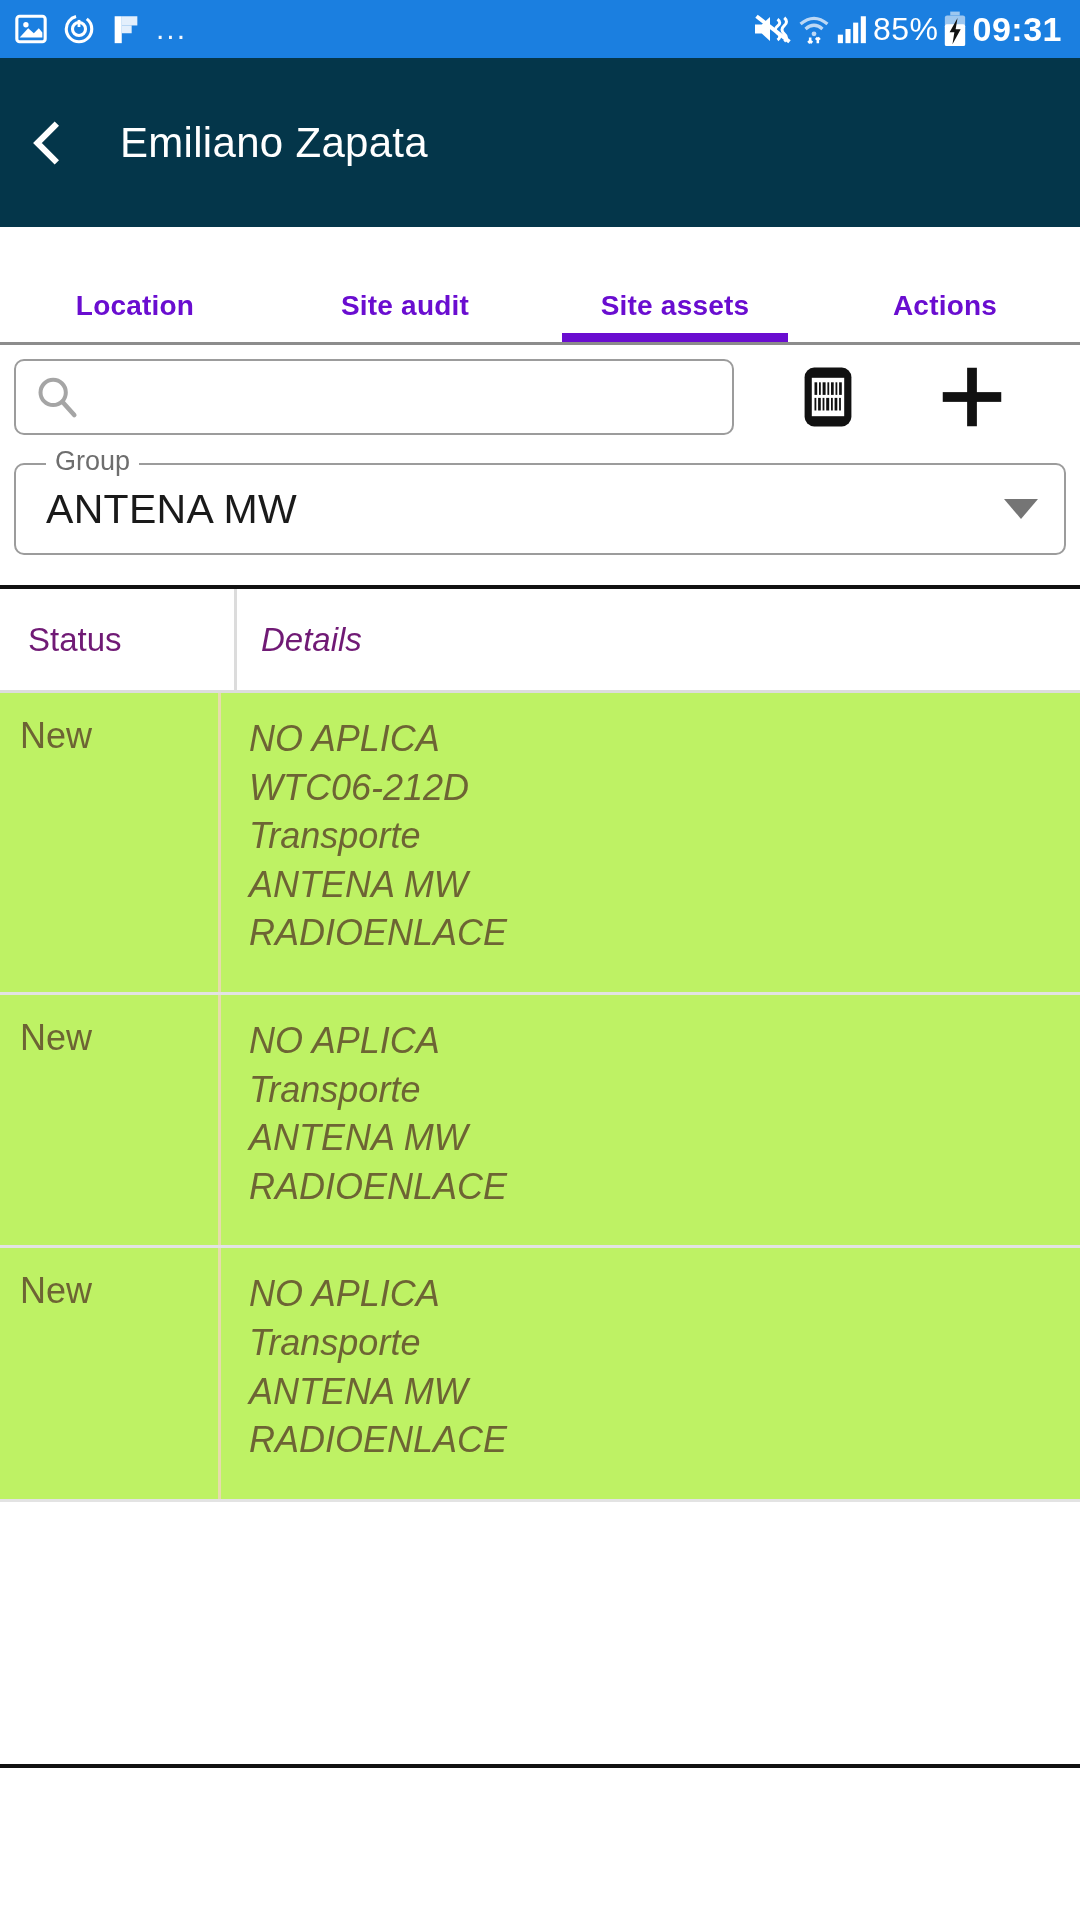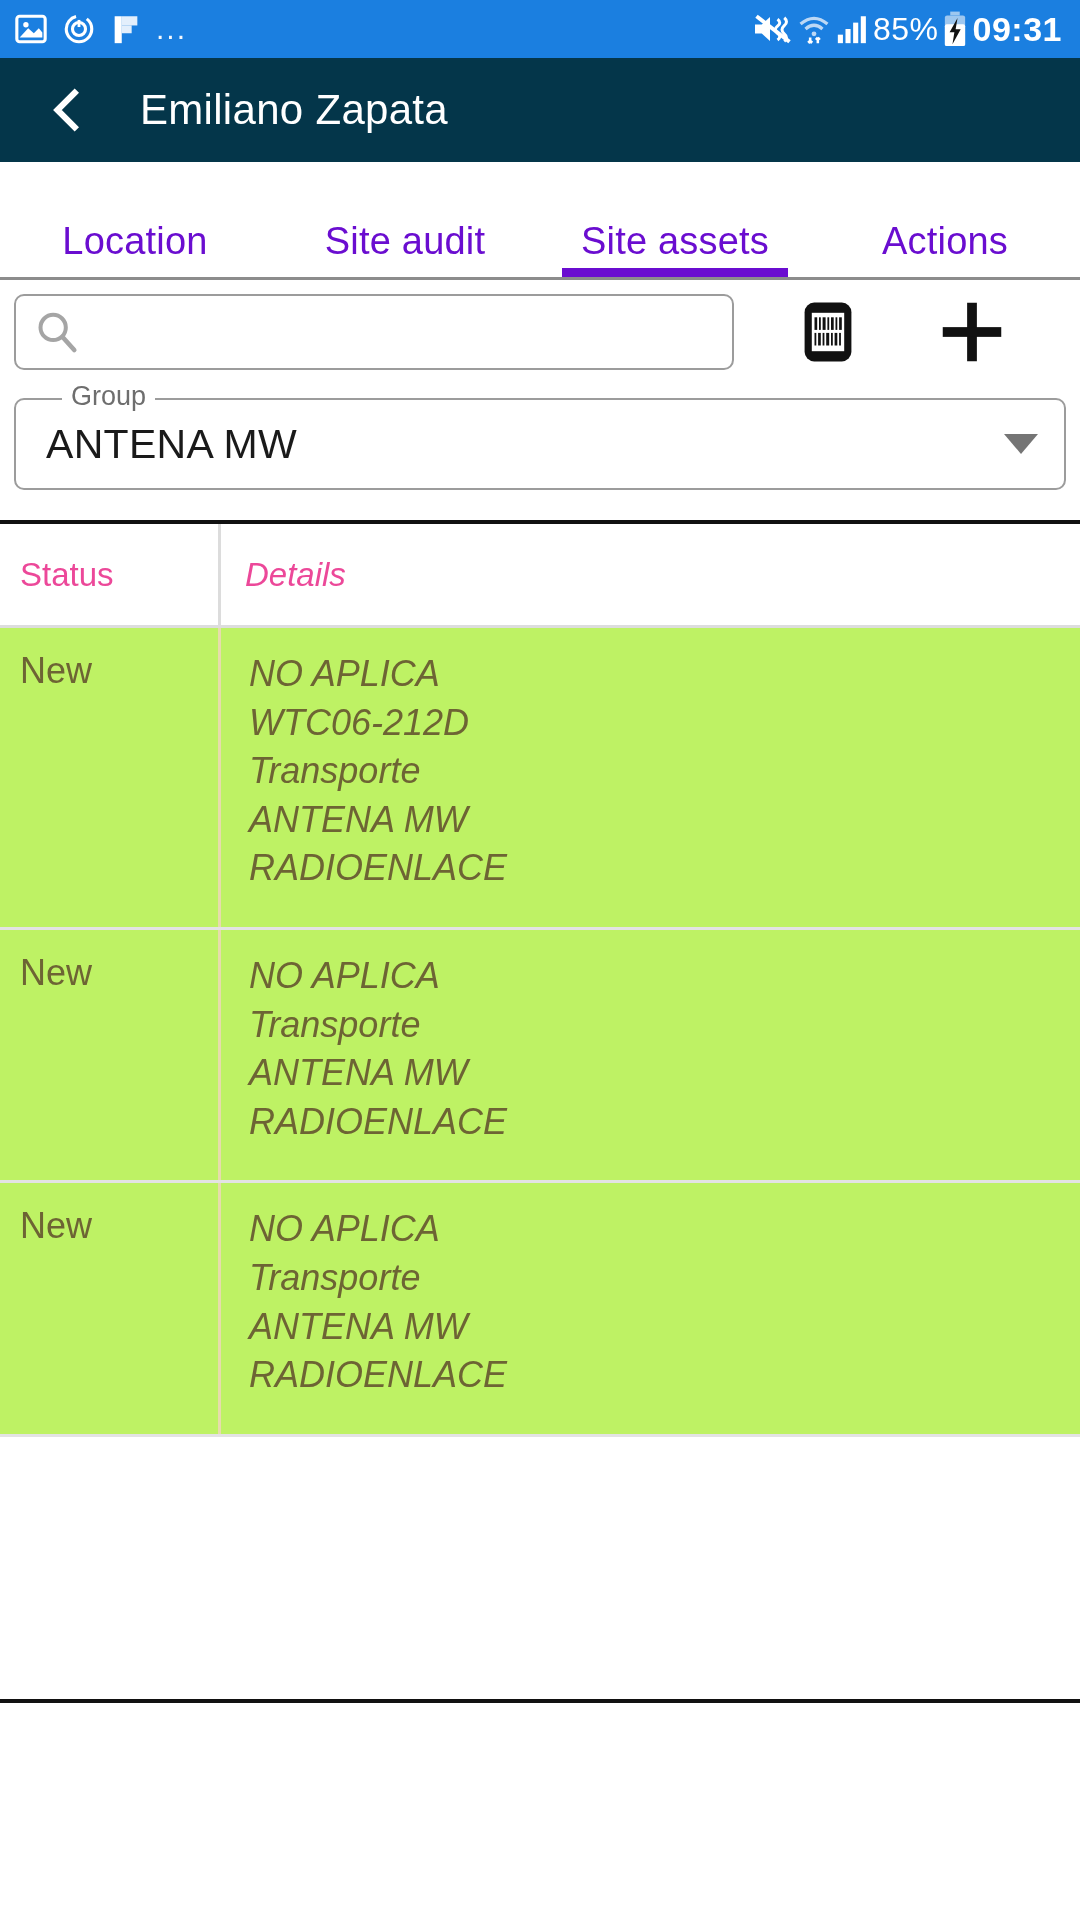--- a/index.html
+++ b/index.html
@@ -20,24 +20,24 @@
   }
   .sb-left { display: flex; align-items: center; gap: 14px; }
   .sb-right { margin-left: auto; display: flex; align-items: center; gap: 3px; }
   .sb-dots { font-size: 30px; letter-spacing: 2px; line-height: 20px; color:#ffffff; opacity:.95; }
   .sb-batt-text { font-size: 32px; font-weight: 400; letter-spacing: .5px; }
   .sb-clock { font-size: 34px; font-weight: 700; letter-spacing: .5px; margin-left: 2px; }
   .ic { display: block; }
 
   
   .appbar {
-    height: 104px; width: 100%;
+    height: 169px; width: 100%;
     background: #04364a;
     display: flex; align-items: center;
-    padding-left: 44px;
+    padding-left: 24px;
   }
   .back-chevron { width: 46px; height: 46px; flex: 0 0 auto; cursor: pointer; }
   .appbar-title {
     color: #ffffff;
     font-size: 42px;
     font-weight: 400;
     margin-left: 50px;
     letter-spacing: .3px;
   }
 
@@ -46,22 +46,22 @@
     height: 118px; width: 100%;
     background: #ffffff;
     display: flex; align-items: stretch;
     position: relative;
     border-bottom: 3px solid #8c8c8c;
   }
   .tab {
     flex: 1 1 0;
     display: flex; align-items: center; justify-content: center;
     color: #6a0dd0;
-    font-size: 38px;
-    font-weight: 400;
+    font-size: 28px;
+    font-weight: 700;
     position: relative;
     cursor: pointer;
     letter-spacing: .2px;
     margin-top: 43px;
   }
   .tab.active::after {
     content: "";
     position: absolute;
     left: 22px; right: 22px; bottom: 0;
     height: 9px;
@@ -116,21 +116,21 @@
     position: absolute; inset: 0;
     border: 2px solid #9c9c9c;
     border-radius: 10px;
     background: #ffffff;
     display: flex; align-items: center;
     padding: 0 26px 0 30px;
     cursor: pointer;
   }
   .group-label {
     position: absolute;
-    top: -17px; left: 48px;
+    top: -17px; left: 32px;
     background: #ffffff;
     padding: 0 9px;
     font-size: 27px;
     color: #6e6e6e;
   }
   .group-value {
     font-size: 41px;
     color: #1a1a1a;
     letter-spacing: .3px;
   }
@@ -149,24 +149,25 @@
     background: #ffffff;
     display: flex; flex-direction: column;
   }
   .thead {
     display: flex;
     height: 104px;
     border-bottom: 3px solid #dddddd;
     background: #ffffff;
   }
   .th {
-    color: #ec4899;
+    color: #701a75;
     font-size: 33px;
     display: flex; align-items: center;
     padding-left: 20px;
+    margin-left: 8px;
   }
   .col-status { flex: 0 0 218px; }
   .col-details { flex: 1 1 auto; border-left: 3px solid #dcdcdc; padding-left: 24px; font-style: italic; }
 
   .trow {
     display: flex;
     background: #bef264;
     border-bottom: 3px solid #e3e3e3;
   }
   .trow:last-of-type { border-bottom: 0; }

